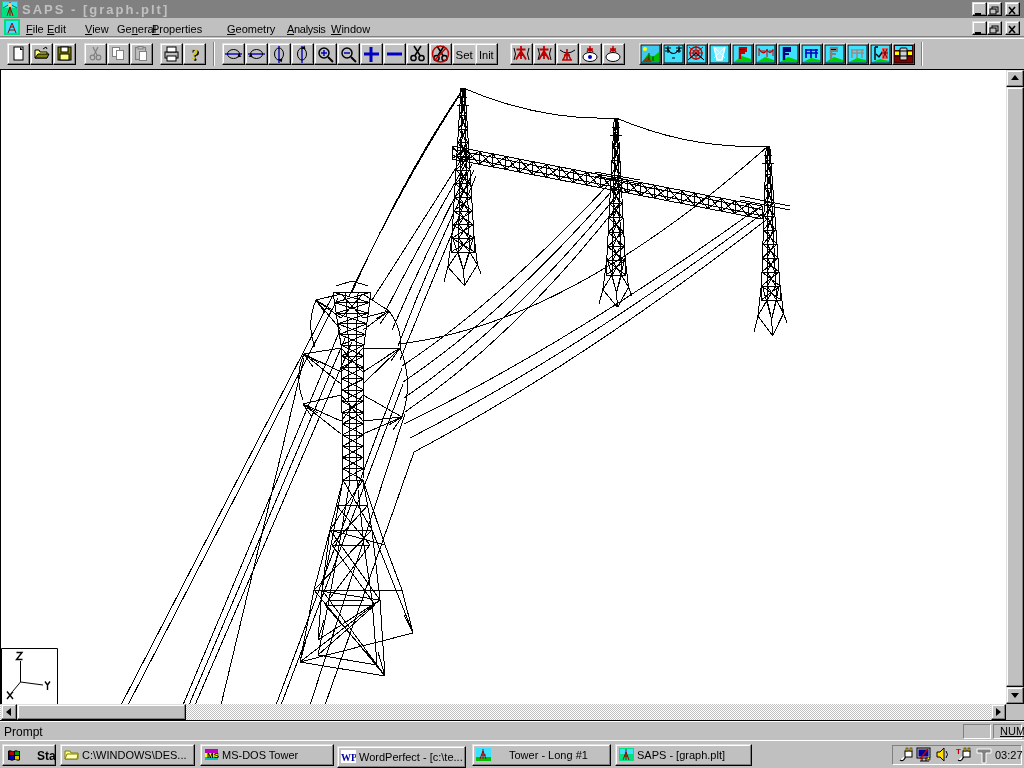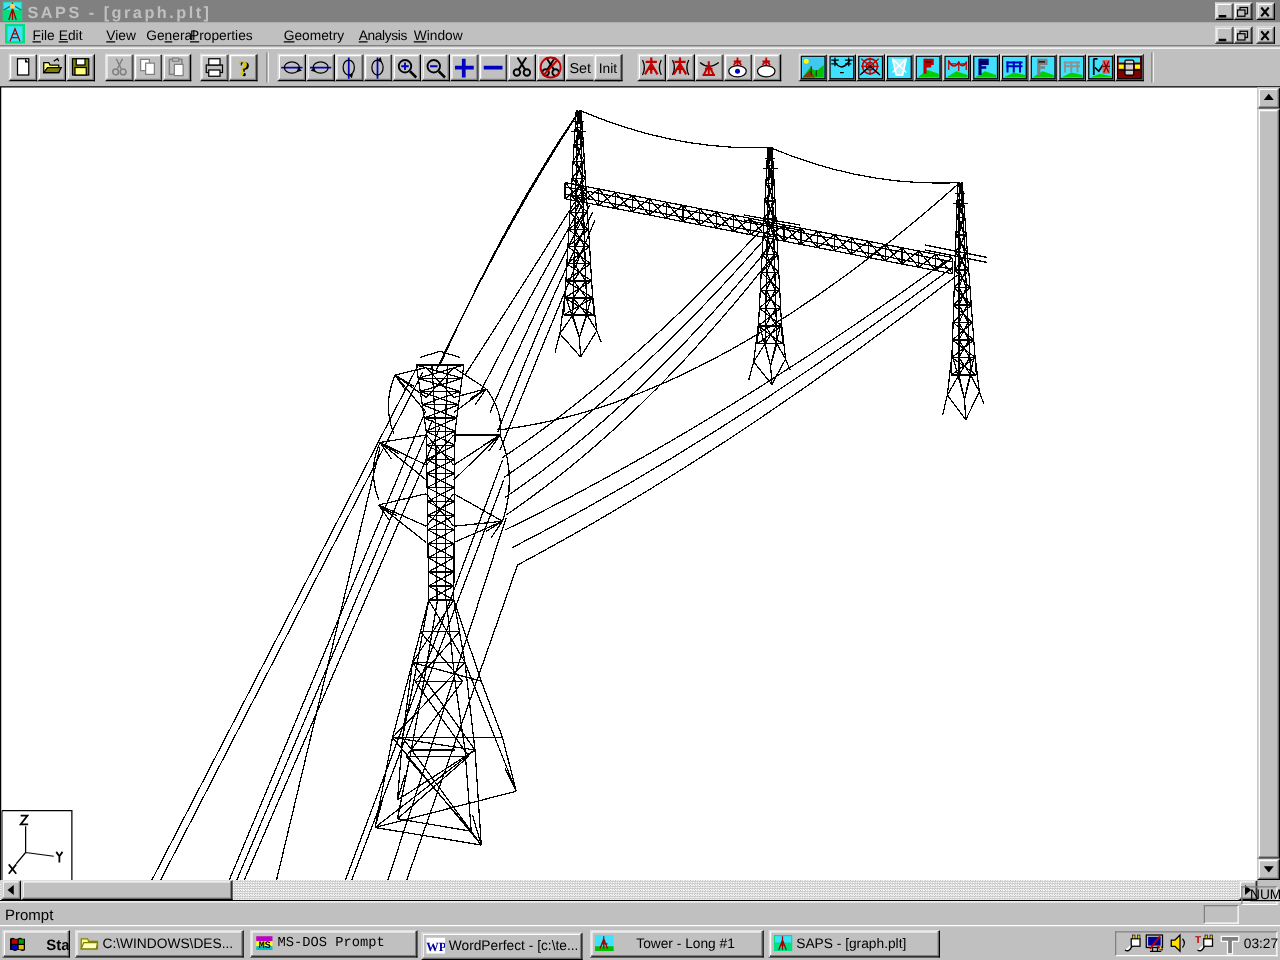--- a/index.html
+++ b/index.html
@@ -756,21 +756,21 @@
     </svg></div>
 <div class="abs btn" style="left:17px;top:704px;width:169px;height:16px;"></div>
 <div class="abs btn" style="left:991px;top:704px;width:15px;height:16px;"><svg width="13" height="14">
       <path d="M4,3 L9,7 L4,11 Z" fill="#000"></path>
     </svg></div>
 <div class="abs" style="left:1006px;top:704px;width:18px;height:16px;background:#c0c0c0;"></div>
 
 <div class="abs" style="left:0;top:721px;width:1024px;height:19px;background:#c0c0c0;border-top:1px solid #fff;"></div>
 <div class="abs" style="left:4px;top:725px;font-size:12px;">Prompt</div>
 <div class="abs sunken" style="left:963px;top:724px;width:28px;height:15px;"></div>
-<div class="abs sunken" style="left:993px;top:709px;width:29px;height:15px;font-size:11px;padding-left:6px;text-decoration:underline;">NUM</div>
+<div class="abs sunken" style="left:993px;top:724px;width:29px;height:15px;font-size:11px;padding-left:6px;text-decoration:underline;">NUM</div>
 
 <div class="abs" style="left:0;top:740px;width:1024px;height:28px;background:#c0c0c0;border-top:1px solid #fff;"></div>
 <div id="taskbar" class="abs" style="left:0;top:741px;width:1024px;height:27px;">
     <div class="abs btn" style="left:2px;top:3px;width:54px;height:22px;font-size:11px;white-space:nowrap;overflow:hidden;">
       <div style="position:absolute;left:3px;top:3px;display:flex;align-items:center;gap:14px;">
         <svg width="17" height="15" viewBox="0 0 17 15">
           <path d="M2,3 Q4,1.5 6,3 L8,3 Q10,1.5 12,3 L14,3 L14,12 Q12,13.5 10,12 L8,12 Q6,13.5 4,12 L2,12 Z" fill="#000"></path>
           <rect x="3.5" y="3.5" width="4.5" height="3.5" fill="#c00000"></rect>
           <rect x="9" y="3.5" width="4" height="3.5" fill="#00a000"></rect>
           <rect x="3.5" y="8" width="4.5" height="3.5" fill="#0000c0"></rect>
@@ -782,29 +782,29 @@
 <div class="abs btn" style="left:60px;top:3px;width:135px;height:22px;font-size:11px;white-space:nowrap;overflow:hidden;">
       <div style="position:absolute;left:3px;top:3px;display:flex;align-items:center;gap:3px;">
         <svg width="15" height="13">
           <path d="M1,11 V3 h5 l1,2 h7 v6 Z" fill="#ffff80" stroke="#808000"></path>
           <path d="M1,11 L3,6 h11 l-1,5 Z" fill="#ffffc0" stroke="#808000"></path>
         </svg>
         <span>C:\WINDOWS\DES...</span>
       </div>
     </div>
 <div class="abs btn" style="left:200px;top:3px;width:134px;height:22px;font-size:11px;white-space:nowrap;overflow:hidden;">
-      <div style="position:absolute;left:3px;top:3px;display:flex;align-items:center;gap:3px;font-family:Liberation Mono, monospace;">
+      <div style="position:absolute;left:3px;top:3px;display:flex;align-items:center;gap:3px;">
         <svg width="15" height="13">
           <rect width="15" height="13" fill="#c0c0c0"></rect>
           <rect x="1" y="1" width="13" height="4" fill="#c000c0"></rect>
           <rect x="1" y="5" width="13" height="4" fill="#ffff00"></rect>
           <rect x="1" y="9" width="13" height="3" fill="#00c0c0"></rect>
           <text x="3" y="10" font-size="8" font-weight="bold" fill="#000">MS</text>
         </svg>
-        <span>MS-DOS Prompt</span>
+        <span>MS-DOS Tower</span>
       </div>
     </div>
 <div class="abs btn" style="left:337px;top:5px;width:129px;height:22px;font-size:11px;white-space:nowrap;overflow:hidden;">
       <div style="position:absolute;left:3px;top:3px;display:flex;align-items:center;gap:3px;">
         <svg width="15" height="13">
           <rect width="15" height="13" fill="#fff"></rect>
           <text x="0" y="10.5" font-size="10" font-weight="bold" fill="#0000a0" font-family="Liberation Serif">WP</text>
         </svg>
         <span>WordPerfect - [c:\te...</span>
       </div>

